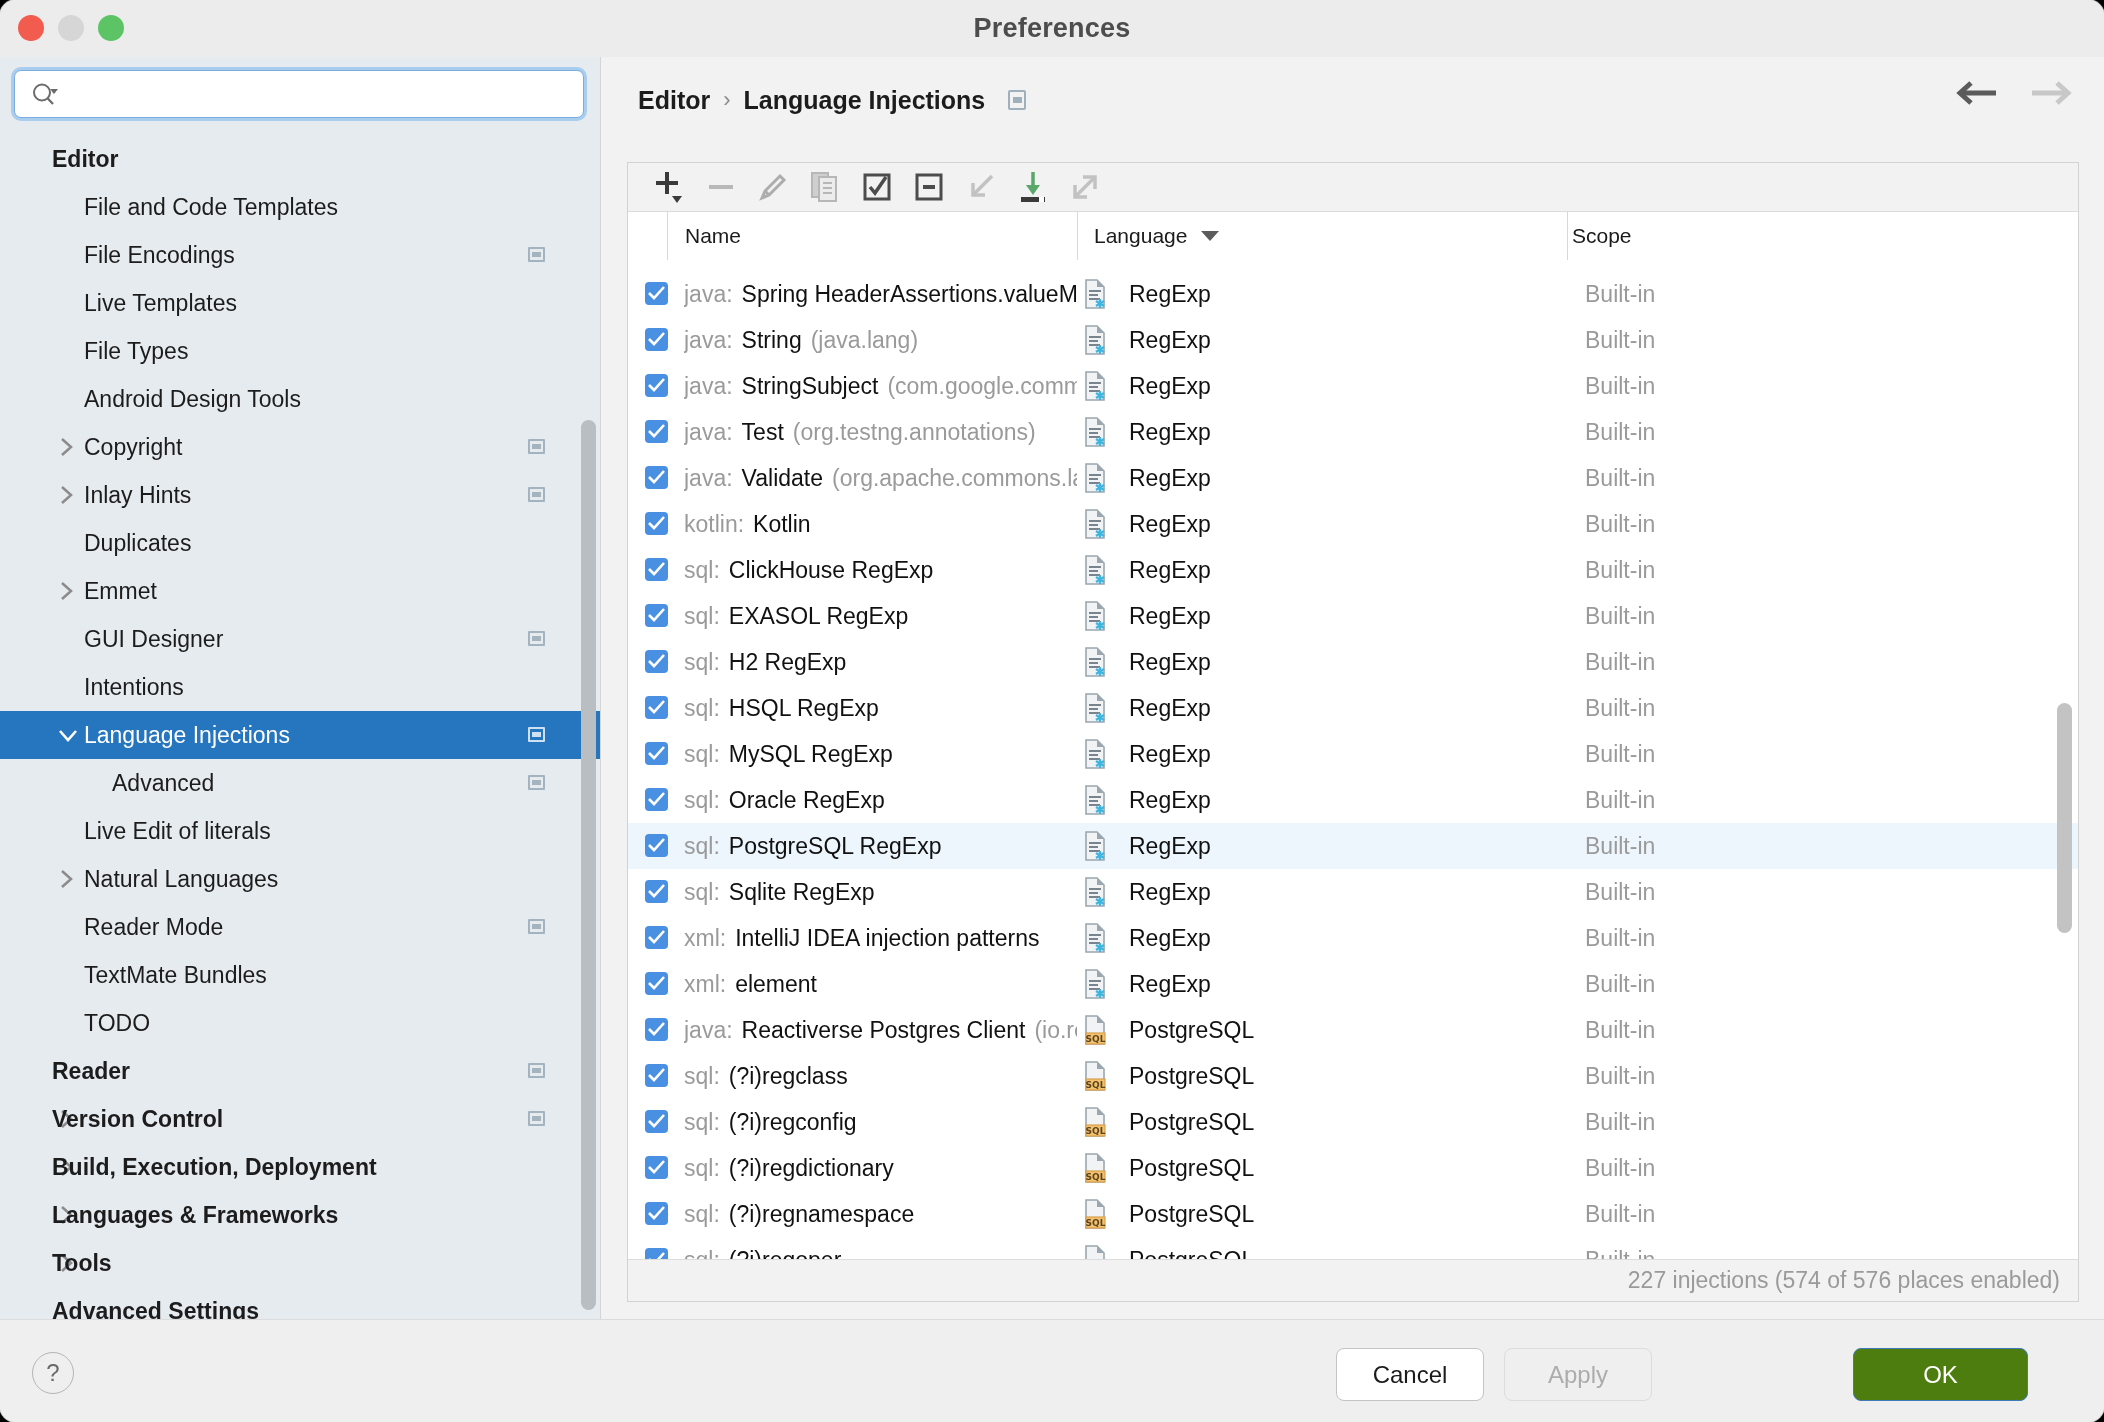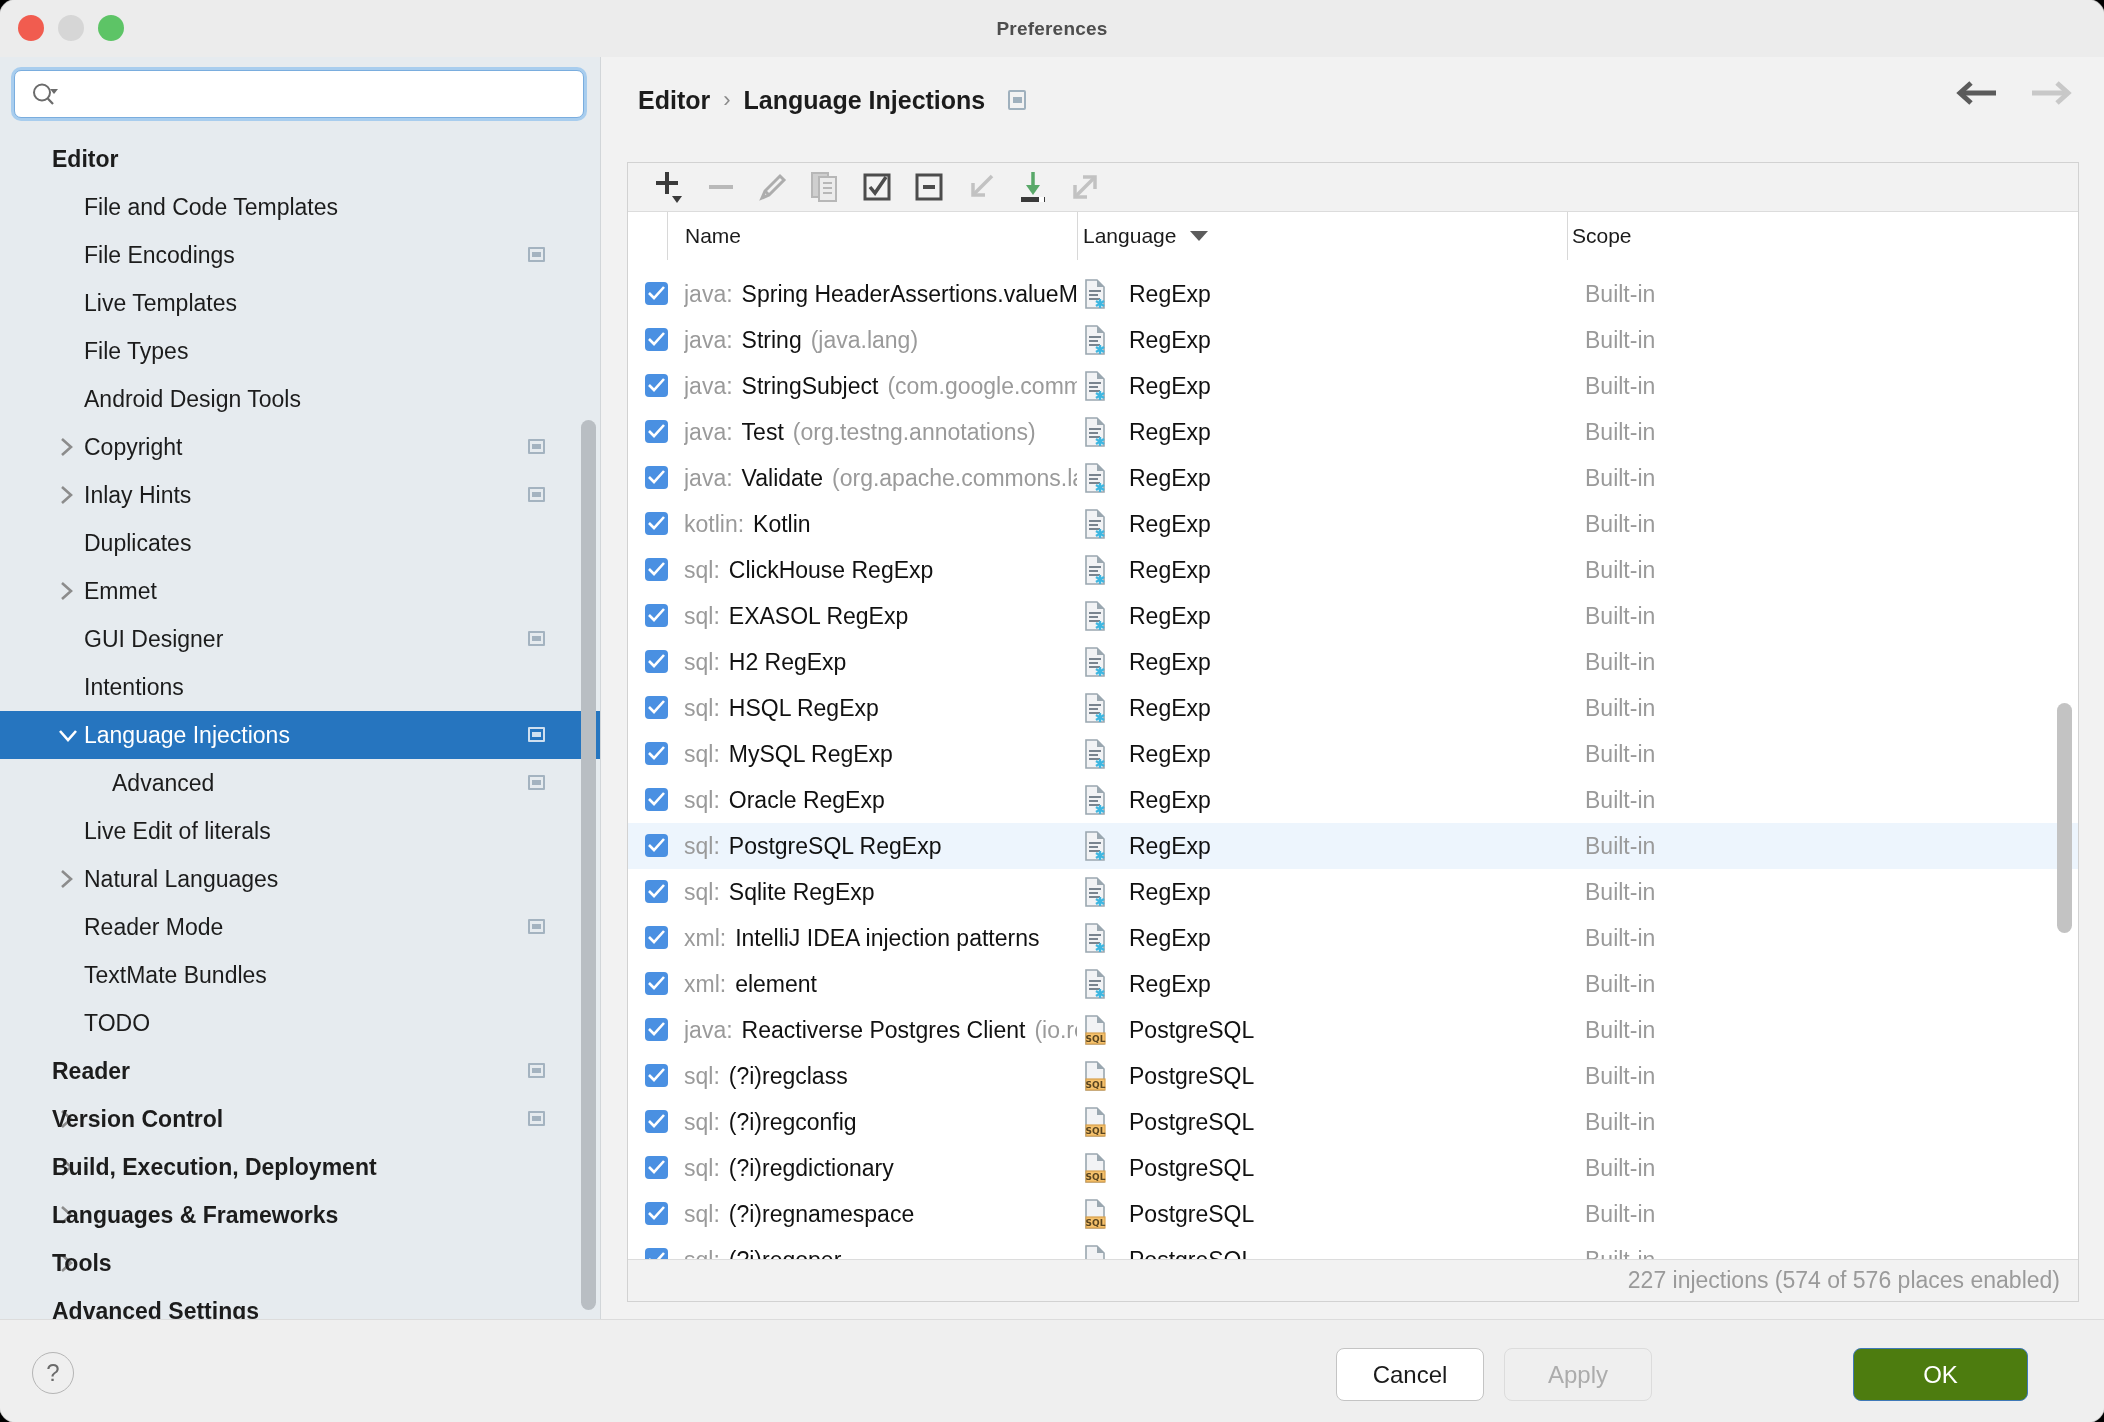--- a/index.html
+++ b/index.html
@@ -16,21 +16,21 @@
   }
 
   
   .titlebar{
     position:absolute;left:0;top:0;width:2104px;height:57px;
     background:#ececec;border-bottom:1px solid #d6d6d6;
   }
   .title-text{
     position:absolute;left:0;top:0;width:2104px;height:57px;
     display:flex;align-items:center;justify-content:center;
-    font-size:19px;font-weight:bold;color:#4d4d4d;letter-spacing:.2px;
+    font-size:27px;font-weight:bold;color:#4d4d4d;letter-spacing:.2px;
   }
   .traffic{position:absolute;left:18px;top:15px;display:flex;gap:14px;}
   .dot{width:26px;height:26px;border-radius:50%;}
   .dot.red{background:#f15c4f;}
   .dot.yellow{background:#d6d6d6;}
   .dot.green{background:#5dc466;}
 
   
   .sidebar{
     position:absolute;left:0;top:57px;width:600px;height:1262px;
@@ -122,21 +122,21 @@
   .thead{
     position:absolute;left:0;top:49px;width:1450px;height:48px;
     background:#ffffff;border-bottom:1px solid #d0d0d0;
   }
   .th{
     position:absolute;top:0;height:48px;display:flex;align-items:center;
     font-size:21px;color:#1b1b1b;box-sizing:border-box;
   }
   .th.divider{border-left:1px solid #d8d8d8;}
   .th-name{left:39px;width:410px;padding-left:17px;}
-  .th-lang{left:449px;width:490px;padding-left:5px;}
+  .th-lang{left:449px;width:490px;padding-left:16px;}
   .th-scope{left:939px;width:511px;padding-left:4px;}
   .sort-caret{
     margin-left:14px;width:0;height:0;
     border-left:9px solid transparent;border-right:9px solid transparent;
     border-top:10px solid #5c5c5c;
   }
 
   .tbody{
     position:absolute;left:0;top:97px;width:1450px;height:1000px;
     overflow:hidden;background:#fff;

